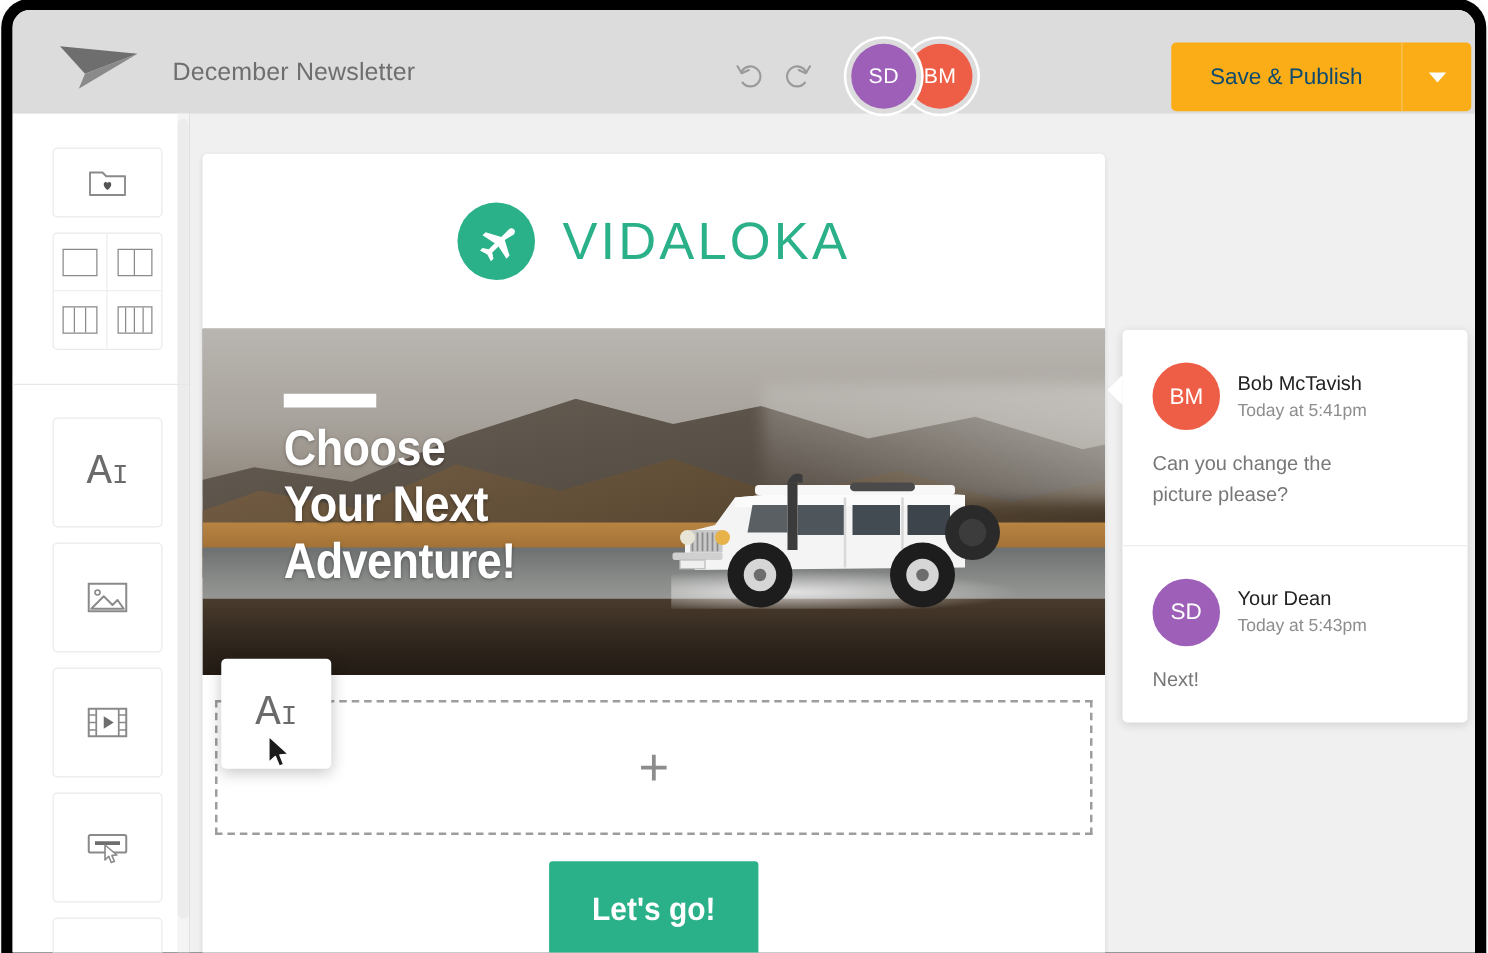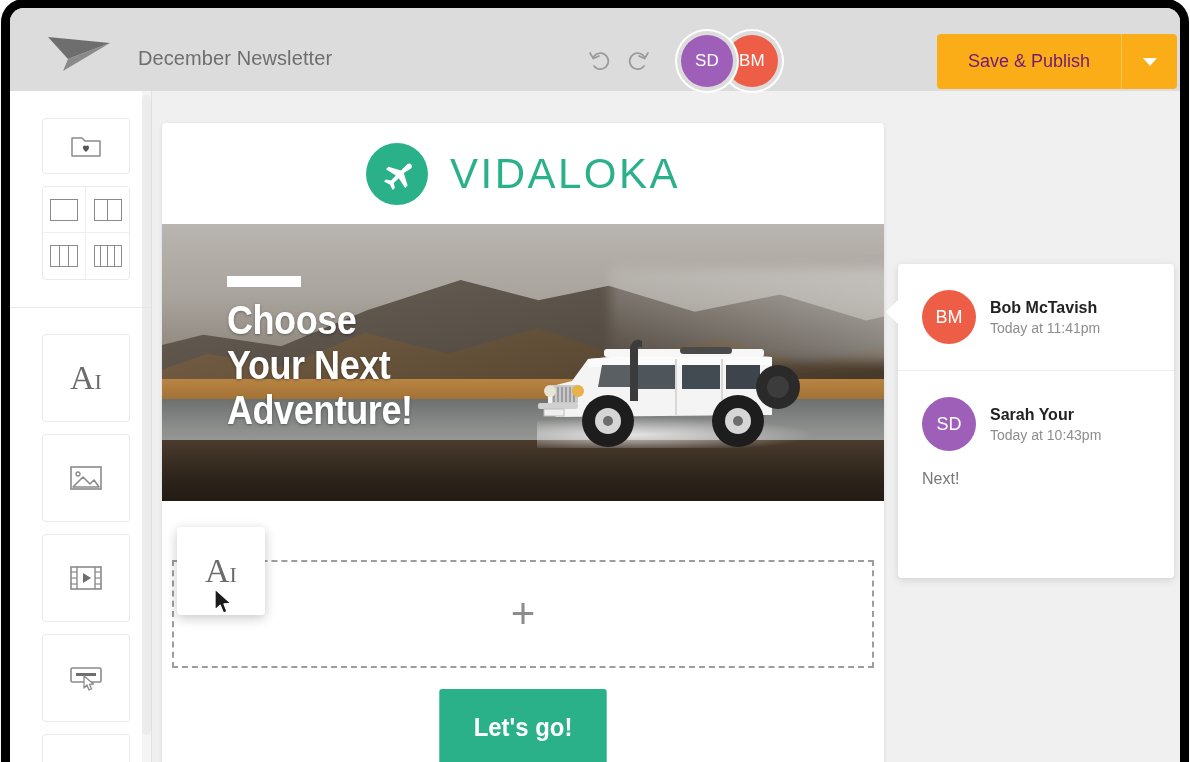--- a/index.html
+++ b/index.html
@@ -61,21 +61,21 @@
     font-size: 18px; color: #333; cursor: pointer;
   }
   #publish-group {
     position: absolute; left: 927px; top: 26px;
     width: 240px; height: 55px;
     background: #fbad18; border-radius: 4px;
     display: flex; cursor: pointer;
   }
   #save-publish-button {
     flex: 1; display: flex; align-items: center; justify-content: center;
-    font-size: 18px; color: #701a75; border-right: 1px solid #f7c35c;
+    font-size: 18px; color: #0c4a6e; border-right: 1px solid #f7c35c;
     cursor: pointer;
   }
   #publish-dropdown-button {
     width: 55px; display: flex; align-items: center; justify-content: center;
     cursor: pointer;
   }
   .caret-down {
     width: 0; height: 0;
     border-left: 7px solid transparent; border-right: 7px solid transparent;
     border-top: 8px solid #fff;
@@ -122,21 +122,21 @@
   .cols-icon > span:last-child { border-right: none; }
   #sidebar-divider {
     position: absolute; left: 0; top: 216px; width: 141px; height: 1px; background: #e8e8e8;
   }
   #tool-text    { left: 32px; top: 243px; width: 88px; height: 88px; }
   #tool-image   { left: 32px; top: 343px; width: 88px; height: 88px; }
   #tool-video   { left: 32px; top: 443px; width: 88px; height: 88px; }
   #tool-button  { left: 32px; top: 543px; width: 88px; height: 88px; }
   #tool-divider-block { left: 32px; top: 643px; width: 88px; height: 88px; }
   .serif-ai {
-    font-family: Liberation Serif, serif;
+    font-family: Liberation Mono, monospace;
     color: #6b6b6b; line-height: 1;
   }
   .serif-ai .big { font-size: 34px; }
   .serif-ai .small { font-size: 22px; }
 
   
   #canvas-area {
     position: absolute; left: 142px; top: 83px;
     width: 1028px; height: 671px;
     background: #f0f0f0;
@@ -145,21 +145,21 @@
     position: absolute; left: 10px; top: 32px;
     width: 722px; height: 660px;
     background: #ffffff;
     border-radius: 4px;
     box-shadow: 0 1px 4px rgba(0,0,0,0.10);
     overflow: hidden;
   }
 
   
   #email-logo-block {
-    height: 101px; display: flex; align-items: center; justify-content: center;
+    height: 140px; display: flex; align-items: center; justify-content: center;
   }
   #logo-mark {
     width: 62px; height: 62px; border-radius: 50%;
     background: #2bb189;
     display: flex; align-items: center; justify-content: center;
     margin-right: 22px;
   }
   #brand-name {
     font-size: 42px; letter-spacing: 2.5px; color: #2bb189;
     font-weight: 500;
@@ -283,21 +283,21 @@
   .comment { position: relative; padding: 26px 24px 0 24px; }
   #comment-1 { border-bottom: 1px solid #eeeeee; padding-bottom: 26px; }
   .comment-head { display: flex; align-items: center; }
   .comment-avatar {
     width: 54px; height: 54px; border-radius: 50%;
     display: flex; align-items: center; justify-content: center;
     color: #fff; font-size: 18px; flex: none; margin-right: 14px;
   }
   .c-av-bm { background: #ee5e46; }
   .c-av-sd { background: #9d5fb8; }
-  .comment-author { font-size: 16px; font-weight: bold; color: #222; margin-bottom: 3px; }
+  .comment-author { font-size: 16px; font-weight: normal; color: #222; margin-bottom: 3px; }
   .comment-time { font-size: 14px; color: #8d8d8d; }
   .comment-body {
     margin-top: 16px; font-size: 16px; color: #777777; line-height: 1.55;
     max-width: 190px;
   }
 </style>
 </head>
 <body>
 
 <div id="app-window">
@@ -515,31 +515,32 @@
     </div>
 
     <div id="comments-panel">
       <div id="comments-tail"></div>
 
       <div id="comment-1" class="comment">
         <div class="comment-head">
           <div class="comment-avatar c-av-bm">BM</div>
           <div>
             <div class="comment-author">Bob McTavish</div>
-            <div class="comment-time">Today at 11:41pm</div>
+            <div class="comment-time">Today at 5:41pm</div>
           </div>
         </div>
+        <div class="comment-body">Can you change the picture please?</div>
       </div>
 
       <div id="comment-2" class="comment">
         <div class="comment-head">
           <div class="comment-avatar c-av-sd">SD</div>
           <div>
-            <div class="comment-author">Sarah Your</div>
-            <div class="comment-time">Today at 10:43pm</div>
+            <div class="comment-author">Your Dean</div>
+            <div class="comment-time">Today at 5:43pm</div>
           </div>
         </div>
         <div class="comment-body">Next!</div>
       </div>
     </div>
 
   </div>
 </div>
 
 </body></html>

